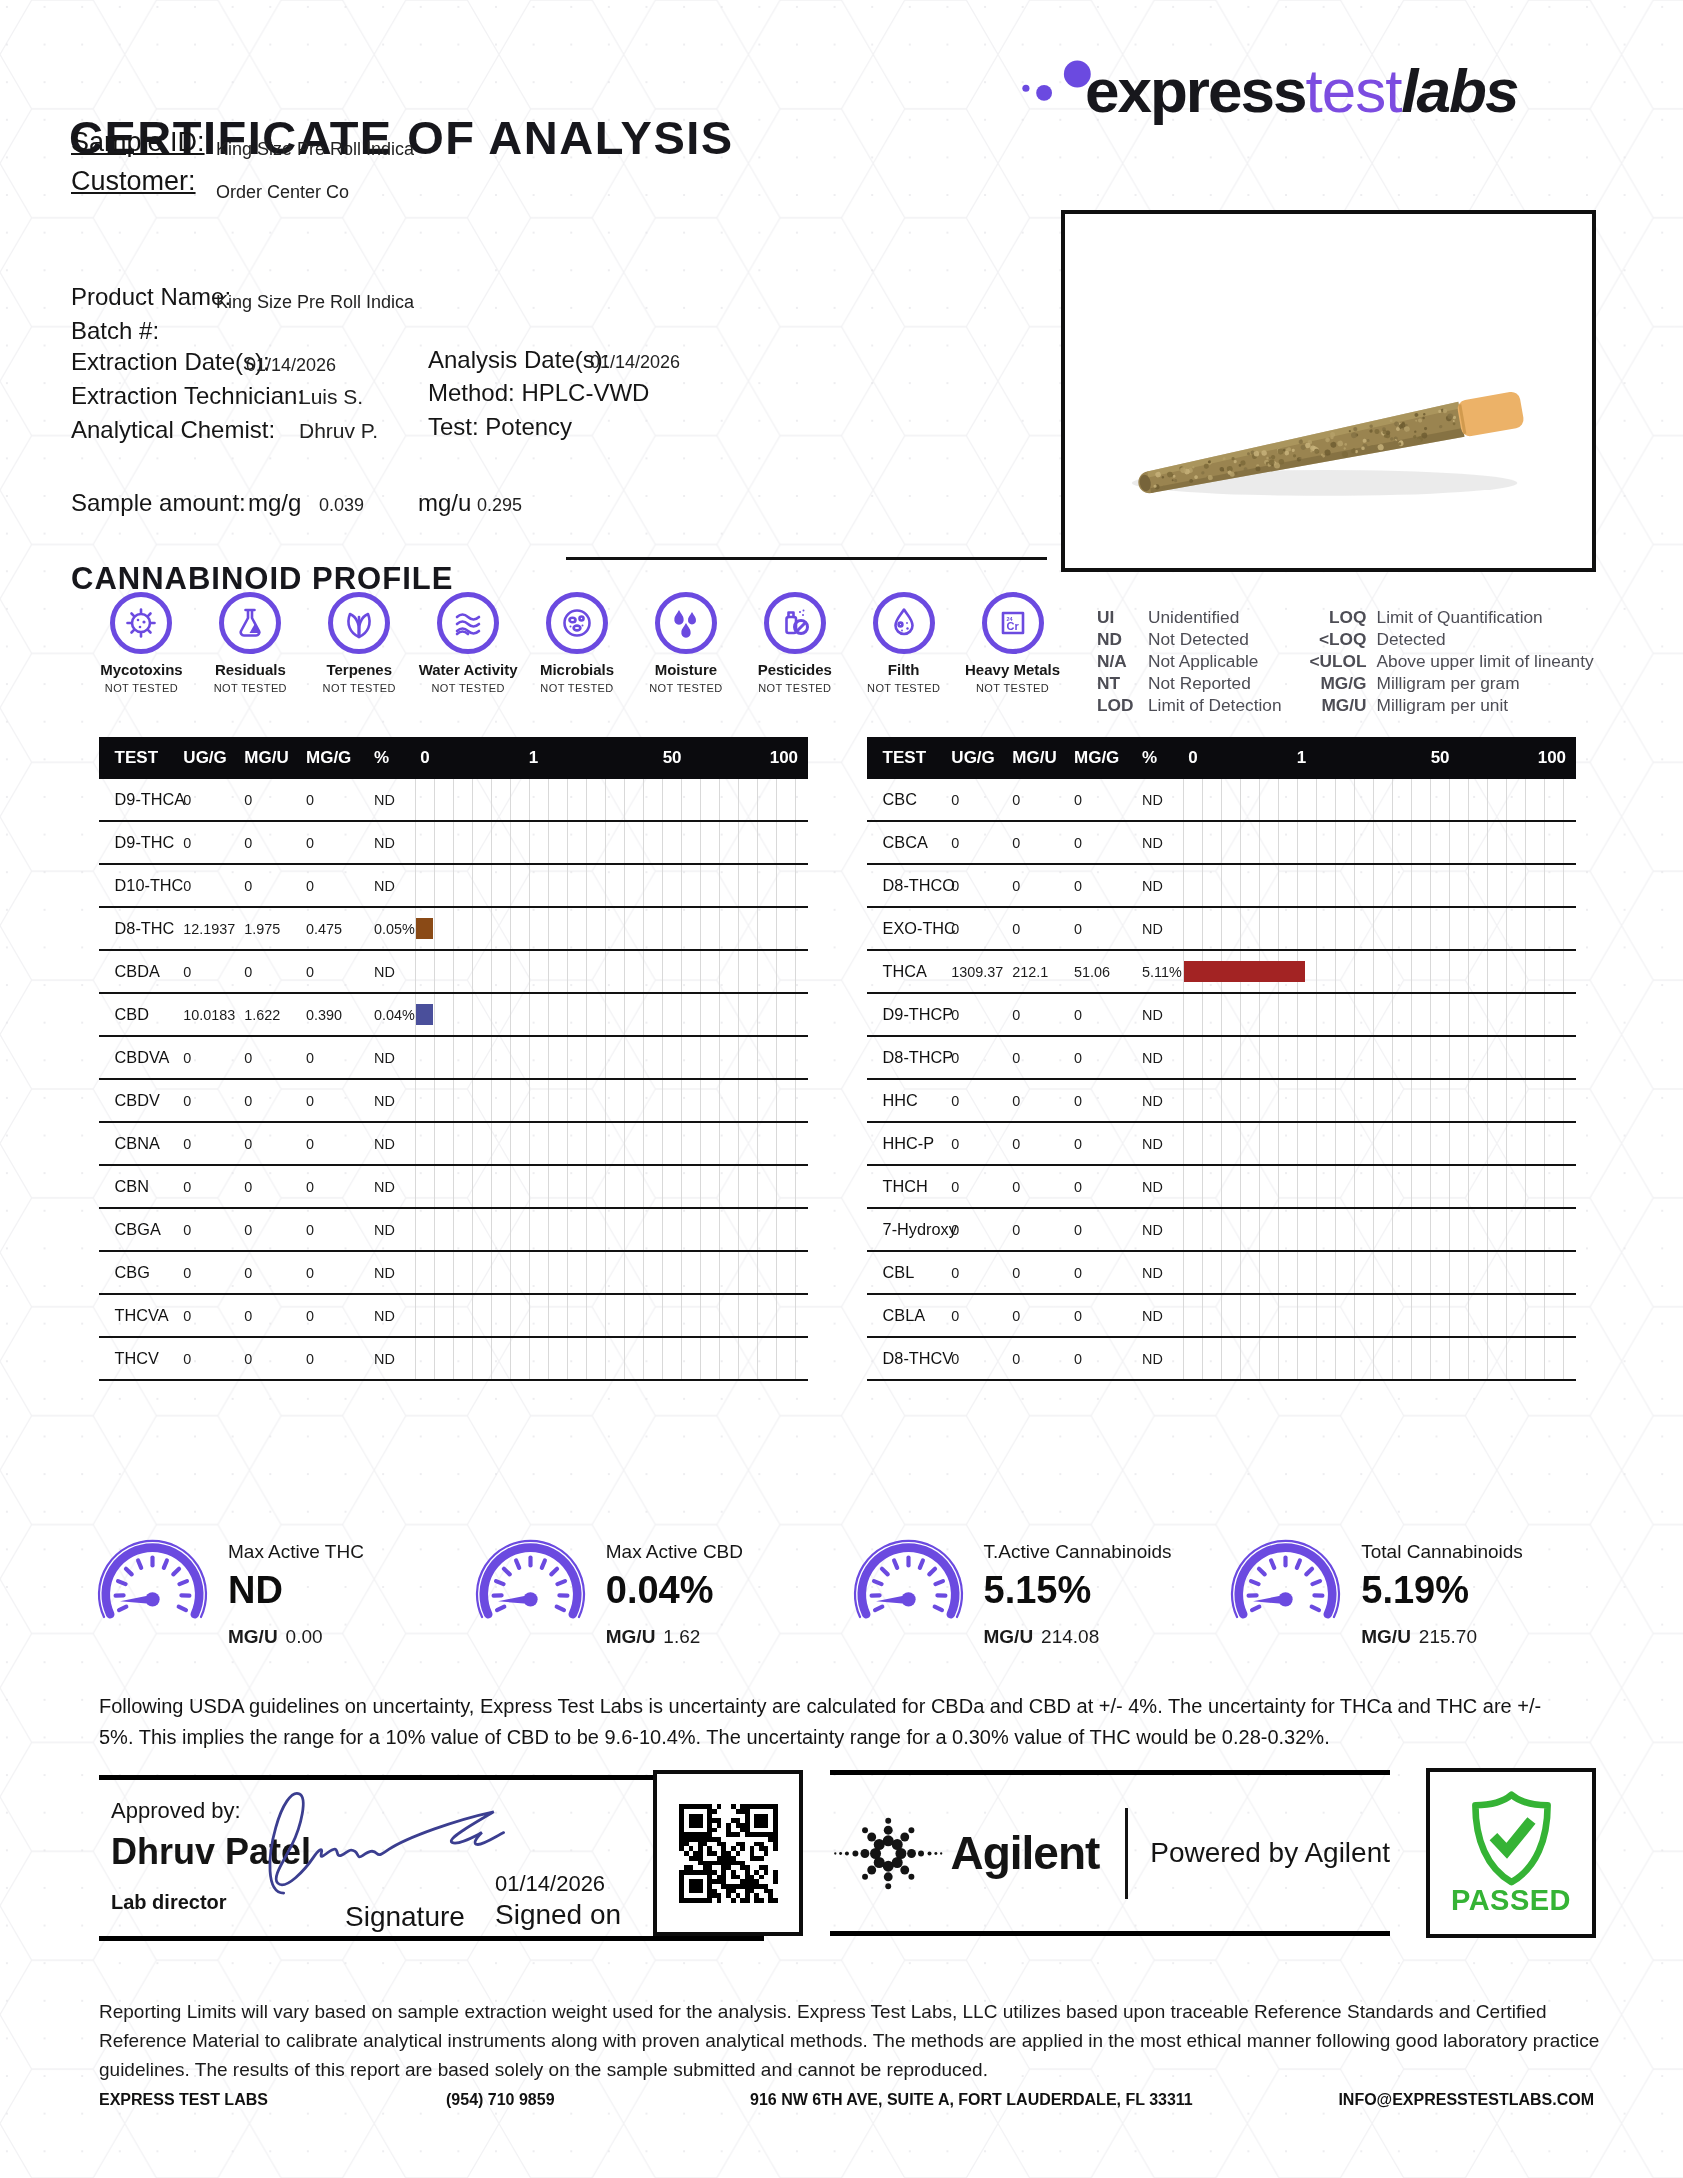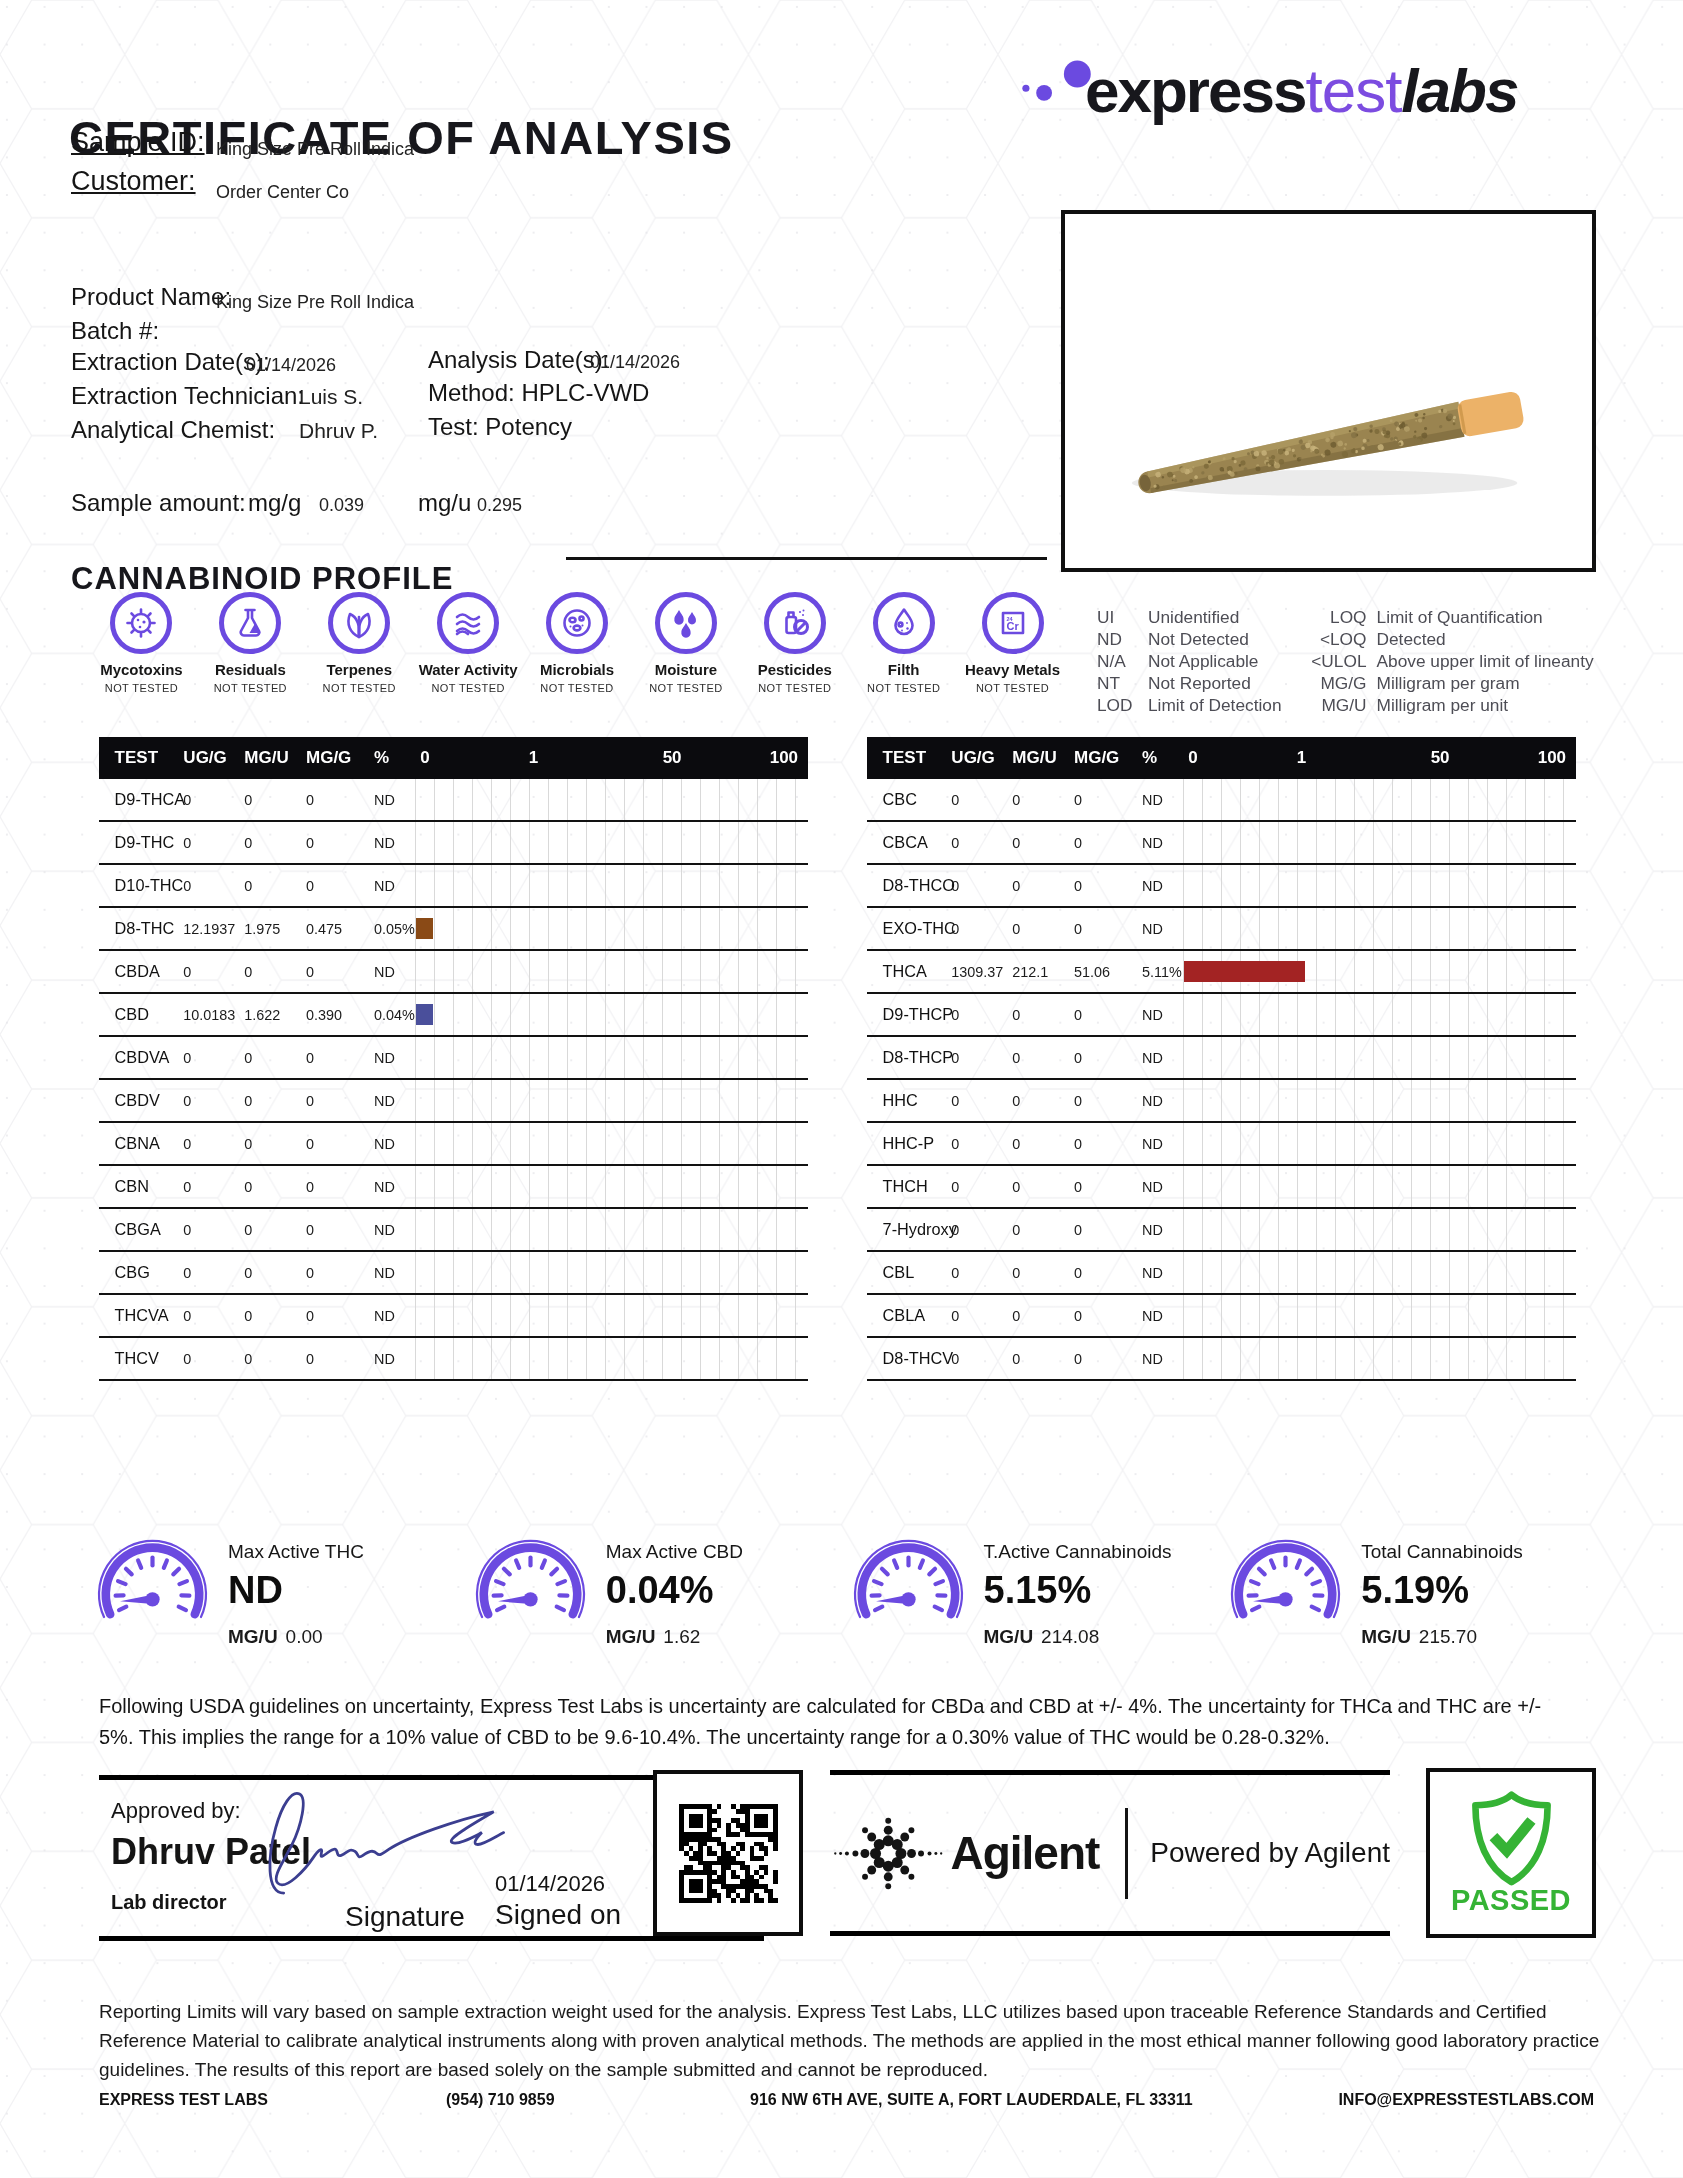--- a/index.html
+++ b/index.html
@@ -26,21 +26,21 @@
   
   .icons-row{position:absolute;left:87px;top:592px;width:980px;display:flex;justify-content:space-between;z-index:2;}
   .icon-cell{width:111px;text-align:center;}
   .icon-circle{width:62px;height:62px;border:5px solid #6b4ae0;border-radius:50%;margin:0 auto;display:flex;align-items:center;justify-content:center;background:#fff;}
   .icon-label{font-weight:bold;font-size:15px;margin-top:7px;color:#171717;}
   .icon-status{font-size:11px;margin-top:4px;color:#2d2d2d;letter-spacing:0.4px;}
   
   .legend{position:absolute;left:1097px;top:606px;display:flex;gap:26px;color:#4d4d55;z-index:2;}
   .leg-col{display:flex;flex-direction:column;}
   .leg-row{display:flex;font-size:17.3px;line-height:22px;}
-  .leg-key{font-weight:normal;white-space:nowrap;}
+  .leg-key{font-weight:bold;white-space:nowrap;}
   .leg-col.c1 .leg-key{width:51px;}
   .leg-col.c2 .leg-key{width:69px;text-align:right;padding-right:10px;}
   
   .ctable{position:absolute;top:737px;width:709px;z-index:2;}
   .ctable.left{left:99px;} .ctable.right{left:867px;}
   .thead{position:relative;height:42px;background:#0b0b0e;color:#fff;}
   .hc{position:absolute;top:0;height:100%;display:flex;align-items:center;font-weight:bold;font-size:17px;}
   .trow{position:relative;height:43px;border-bottom:2px solid #121212;background:transparent;}
   .rv{position:absolute;top:0;height:100%;display:flex;align-items:center;font-size:14.4px;color:#1c1c1c;white-space:nowrap;}
   .tname{font-size:16.3px;color:#111;}

